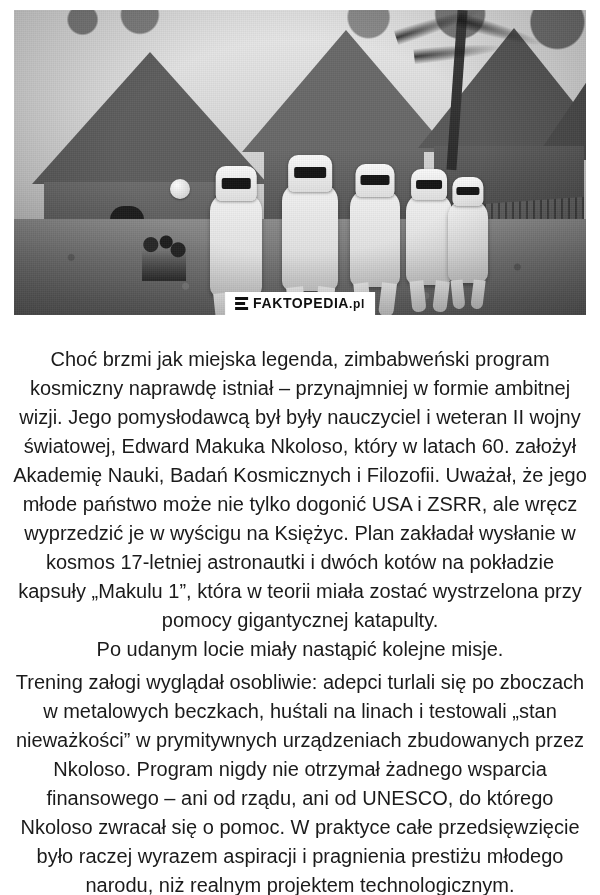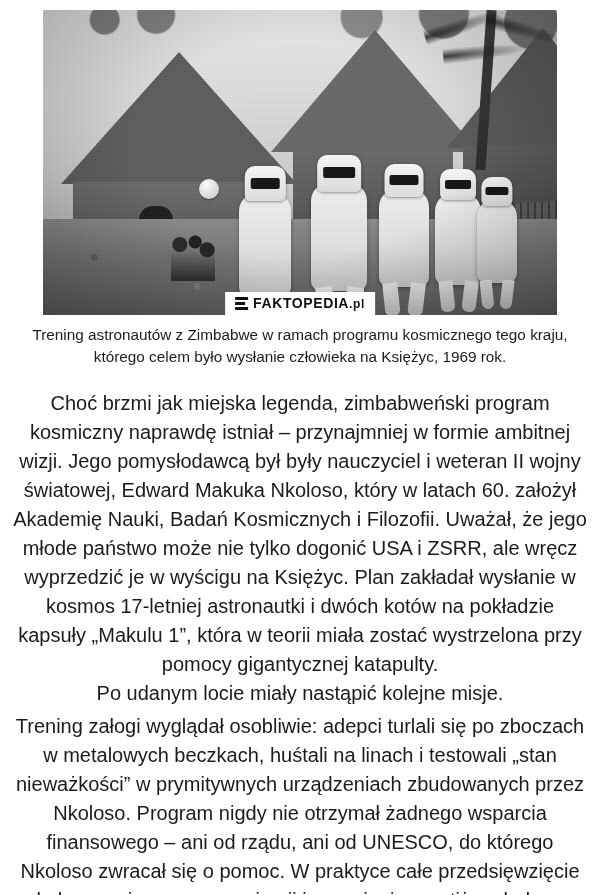--- a/index.html
+++ b/index.html
@@ -18,21 +18,21 @@
     width: 600px;
     height: 895px;
     position: relative;
     background: #ffffff;
     box-sizing: border-box;
   }
 
   
   .photo-wrap {
     position: relative;
-    width: 514px;
+    width: 572px;
     height: 305px;
     margin: 10px auto 0 auto;
     background: #6f6f6f;
     overflow: hidden;
   }
   .photo {
     position: absolute;
     inset: 0;
     overflow: hidden;
     
@@ -366,18 +366,17 @@
       <span class="bars">
           <i></i>
           <i></i>
           <i></i>
         </span>
       <span class="wm-text"><span>FAKTOPEDIA</span><span class="pl">.pl</span></span>
     </div>
   </div>
 
   <div class="article">
-    <p class="lede">Trening astronautów z Zimbabwe w ramach programu kosmicznego tego kraju, którego celem było wysłanie człowieka na Księżyc, 1969 rok.</p>
     <p class="body-text">Choć brzmi jak miejska legenda, zimbabweński program kosmiczny naprawdę istniał – przynajmniej w formie ambitnej wizji. Jego pomysłodawcą był były nauczyciel i weteran II wojny światowej, Edward Makuka Nkoloso, który w latach 60. założył Akademię Nauki, Badań Kosmicznych i Filozofii. Uważał, że jego młode państwo może nie tylko dogonić USA i ZSRR, ale wręcz wyprzedzić je w wyścigu na Księżyc. Plan zakładał wysłanie w kosmos 17-letniej astronautki i dwóch kotów na pokładzie kapsuły „Makulu 1”, która w teorii miała zostać wystrzelona przy pomocy gigantycznej katapulty.<br>Po udanym locie miały nastąpić kolejne misje.</p>
     <p class="body-text second">Trening załogi wyglądał osobliwie: adepci turlali się po zboczach w metalowych beczkach, huśtali na linach i testowali „stan nieważkości” w prymitywnych urządzeniach zbudowanych przez Nkoloso. Program nigdy nie otrzymał żadnego wsparcia finansowego – ani od rządu, ani od UNESCO, do którego Nkoloso zwracał się o pomoc. W praktyce całe przedsięwzięcie było raczej wyrazem aspiracji i pragnienia prestiżu młodego narodu, niż realnym projektem technologicznym.</p>
   </div>
 
 </div>
 
 </body></html>

